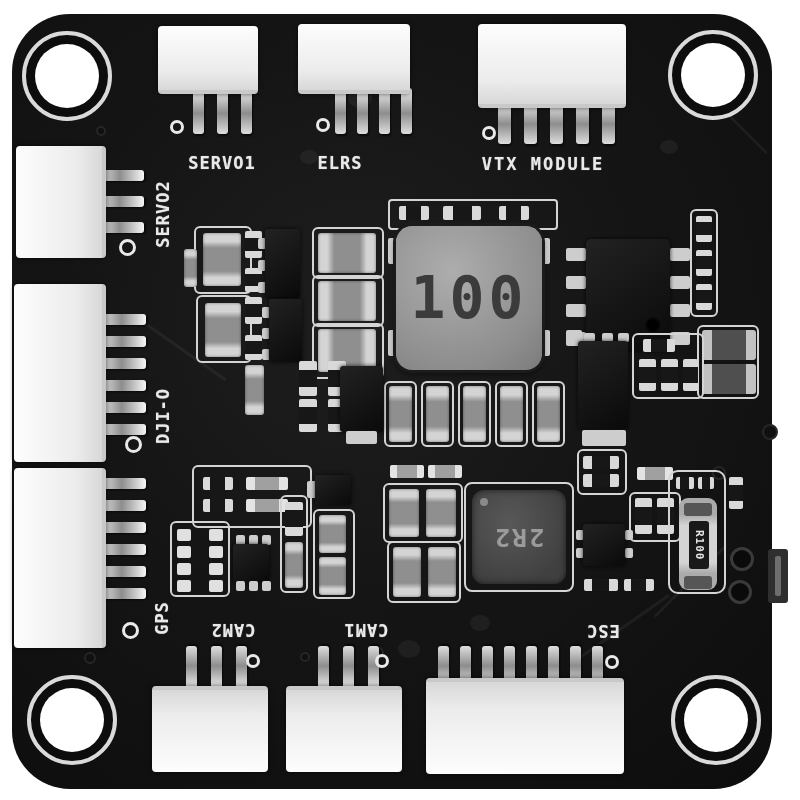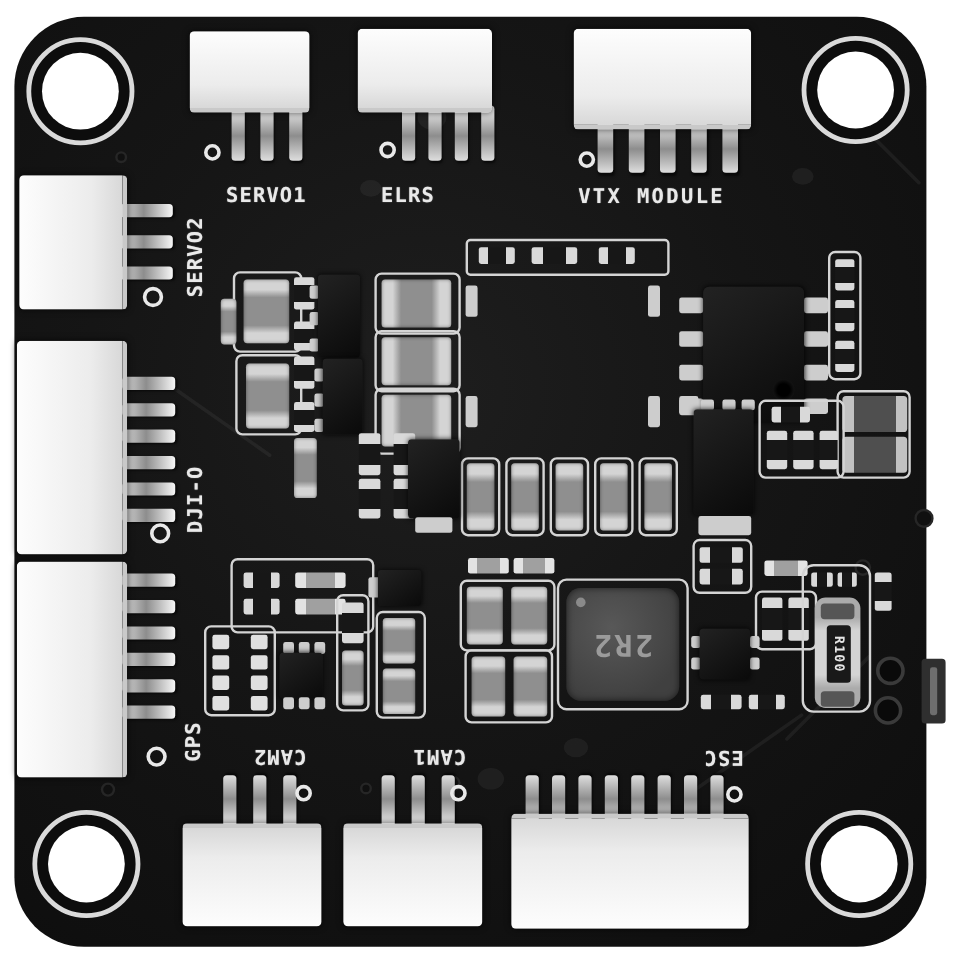--- a/index.html
+++ b/index.html
@@ -87,20 +87,23 @@
 
   <div class="c silk" style="left:388px;top:199px;width:170px;height:31px;border-radius:4px"></div>
   <div class="c resh" style="left:399px;top:206px;width:30px;height:14px"></div>
   <div class="c resh" style="left:443px;top:206px;width:38px;height:14px"></div>
   <div class="c resh" style="left:499px;top:206px;width:30px;height:14px"></div>
 
   <div class="c pad" style="left:388px;top:238px;width:10px;height:26px"></div>
   <div class="c pad" style="left:540px;top:238px;width:10px;height:26px"></div>
   <div class="c pad" style="left:388px;top:330px;width:10px;height:26px"></div>
   <div class="c pad" style="left:540px;top:330px;width:10px;height:26px"></div>
+  <div class="c ind100" style="left:396px;top:226px;width:146px;height:144px">
+    <span>100</span>
+  </div>
 
   <div class="c silk" style="left:384px;top:381px;width:33px;height:66px"></div>
   <div class="c cap-v" style="left:389px;top:386px;width:23px;height:56px"></div>
   <div class="c silk" style="left:421px;top:381px;width:33px;height:66px"></div>
   <div class="c cap-v" style="left:426px;top:386px;width:23px;height:56px"></div>
   <div class="c silk" style="left:458px;top:381px;width:33px;height:66px"></div>
   <div class="c cap-v" style="left:463px;top:386px;width:23px;height:56px"></div>
   <div class="c silk" style="left:495px;top:381px;width:33px;height:66px"></div>
   <div class="c cap-v" style="left:500px;top:386px;width:23px;height:56px"></div>
   <div class="c silk" style="left:532px;top:381px;width:33px;height:66px"></div>

